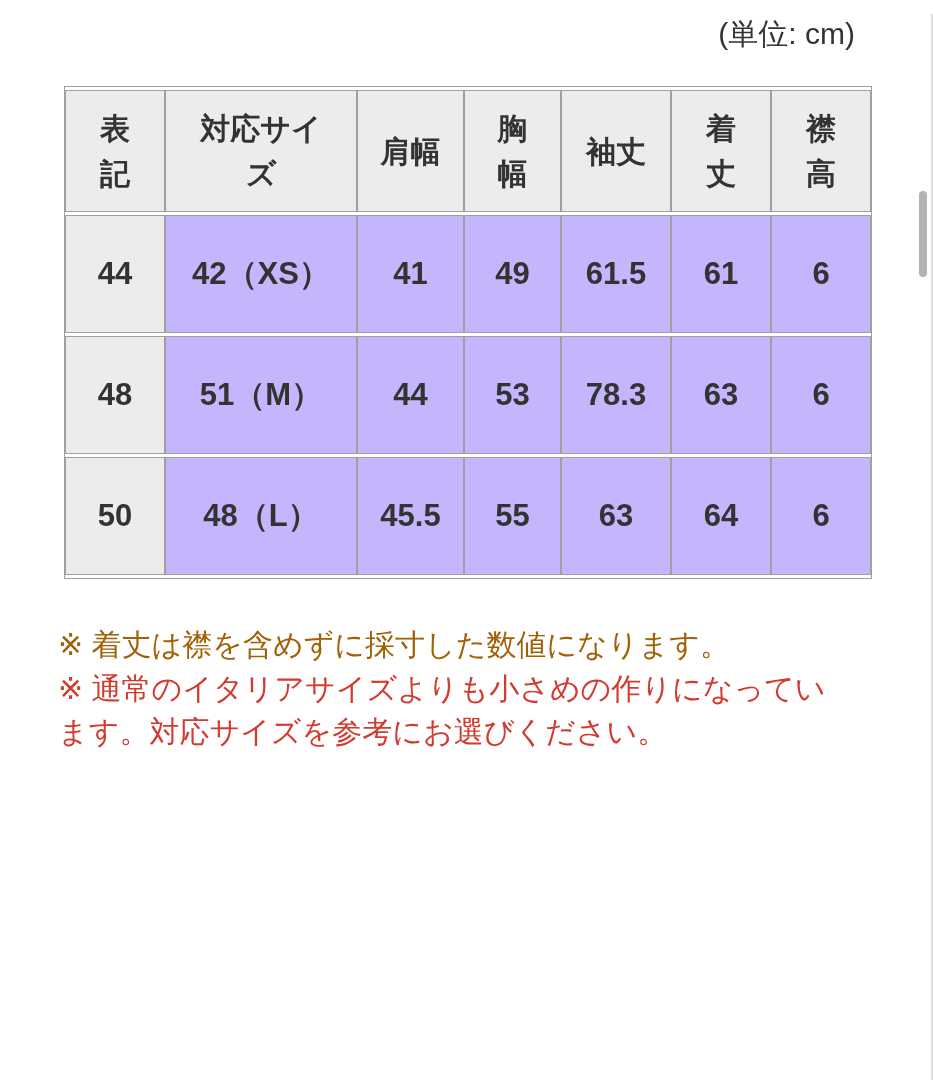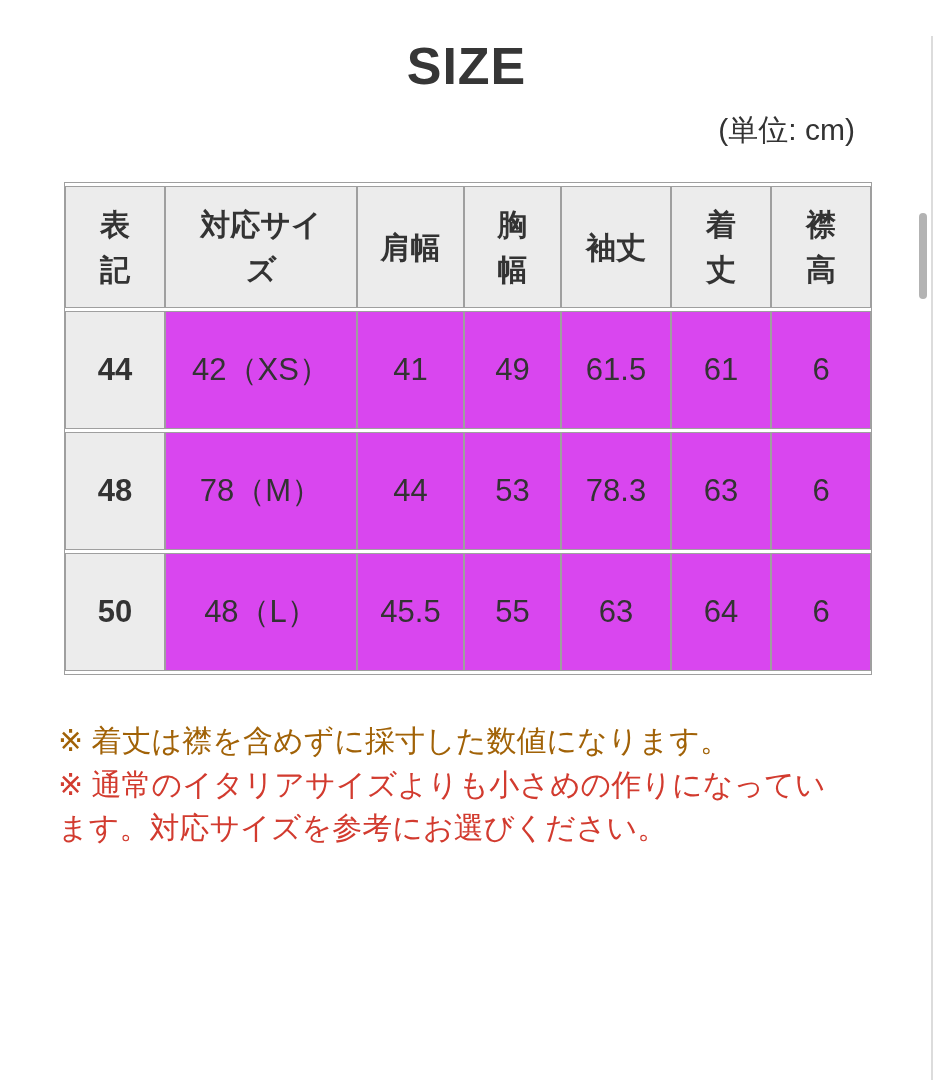--- a/index.html
+++ b/index.html
@@ -39,21 +39,21 @@
   }
   .size-table th, .size-table td {
     border: 1px solid #9f9f9f;
     text-align: center;
     vertical-align: middle;
     font-size: 31px;
     color: #333333;
     overflow: hidden;
   }
   .size-table th { background: #ececec; font-weight: bold; height: 122px; line-height: 1.5; font-size: 30px; }
-  .size-table td { height: 118px; background: #d946ef; font-weight: normal; line-height: 1.3; }
+  .size-table td { height: 118px; background: #c4b5fd; font-weight: bold; line-height: 1.3; }
   .size-table td.rowlabel { background: #ececec; font-weight: bold; }
 
   
   .num  { display: inline-block; max-width: 1.95em; word-break: break-all; line-height: 1.3; }
   .h1c  { display: inline-block; max-width: 1.2em;  word-break: break-all; }
   .h4c  { display: inline-block; max-width: 4.3em;  word-break: break-all; }
   .hnw  { white-space: nowrap; }
 
   .notes {
     margin: 44px 55px 0 58px;
@@ -74,21 +74,20 @@
     width: 8px; height: 86px;
     background: #b3b3b3;
     border-radius: 4px;
   }
 </style>
 </head>
 <body>
 
 <div class="page">
 
-  <div class="title">SIZE</div>
 
   <div class="unit">(単位: cm)</div>
 
   <table class="size-table">
     <colgroup>
       <col style="width:100px">
         <col style="width:192px">
         <col style="width:107px">
       <col style="width:97px">
         <col style="width:110px">
@@ -111,21 +110,21 @@
         <td class="rowlabel"><span>44</span></td>
         <td><span>42（XS）</span></td>
         <td><span class="num">41</span></td>
         <td><span class="num">49</span></td>
         <td><span class="num">61.5</span></td>
         <td><span class="num">61</span></td>
         <td><span class="num">6</span></td>
       </tr>
       <tr>
         <td class="rowlabel"><span>48</span></td>
-        <td><span>78（M）</span></td>
+        <td><span>51（M）</span></td>
         <td><span class="num">44</span></td>
         <td><span class="num">53</span></td>
         <td><span class="num">78.3</span></td>
         <td><span class="num">63</span></td>
         <td><span class="num">6</span></td>
       </tr>
       <tr>
         <td class="rowlabel"><span>50</span></td>
         <td><span>48（L）</span></td>
         <td><span class="num">45.5</span></td>

